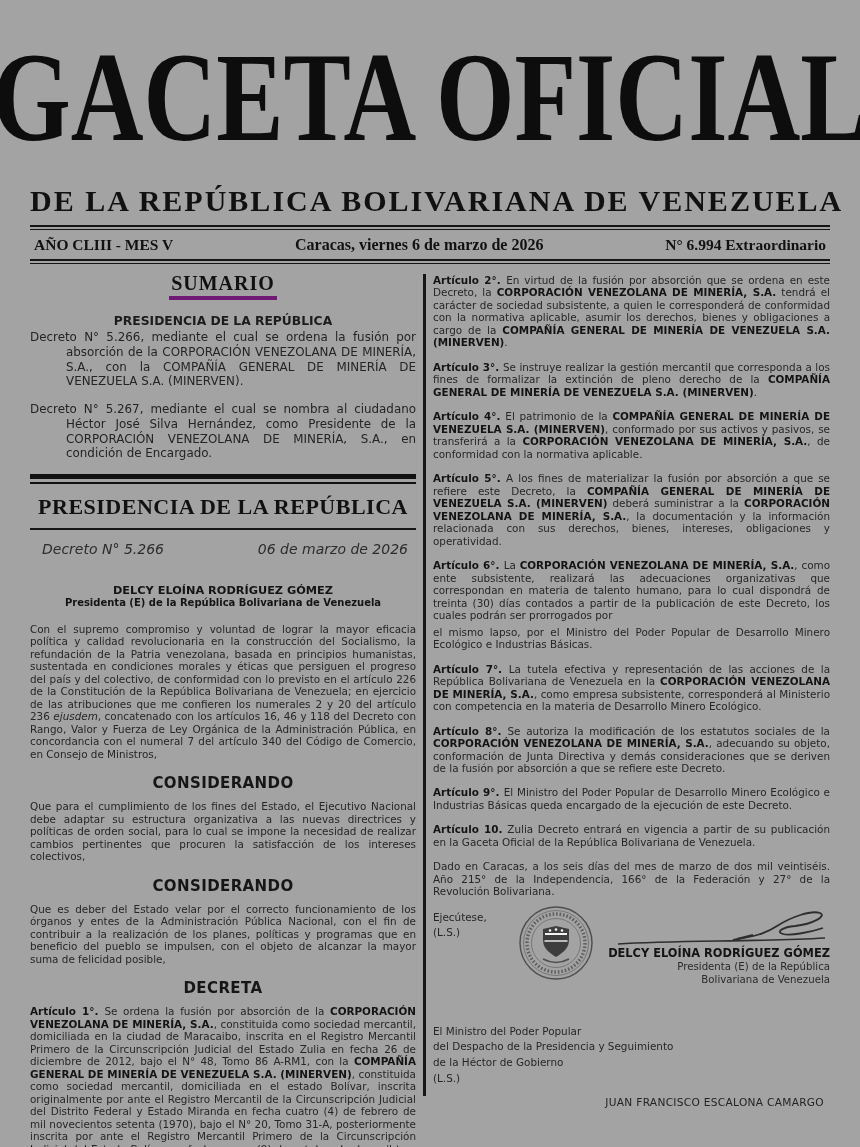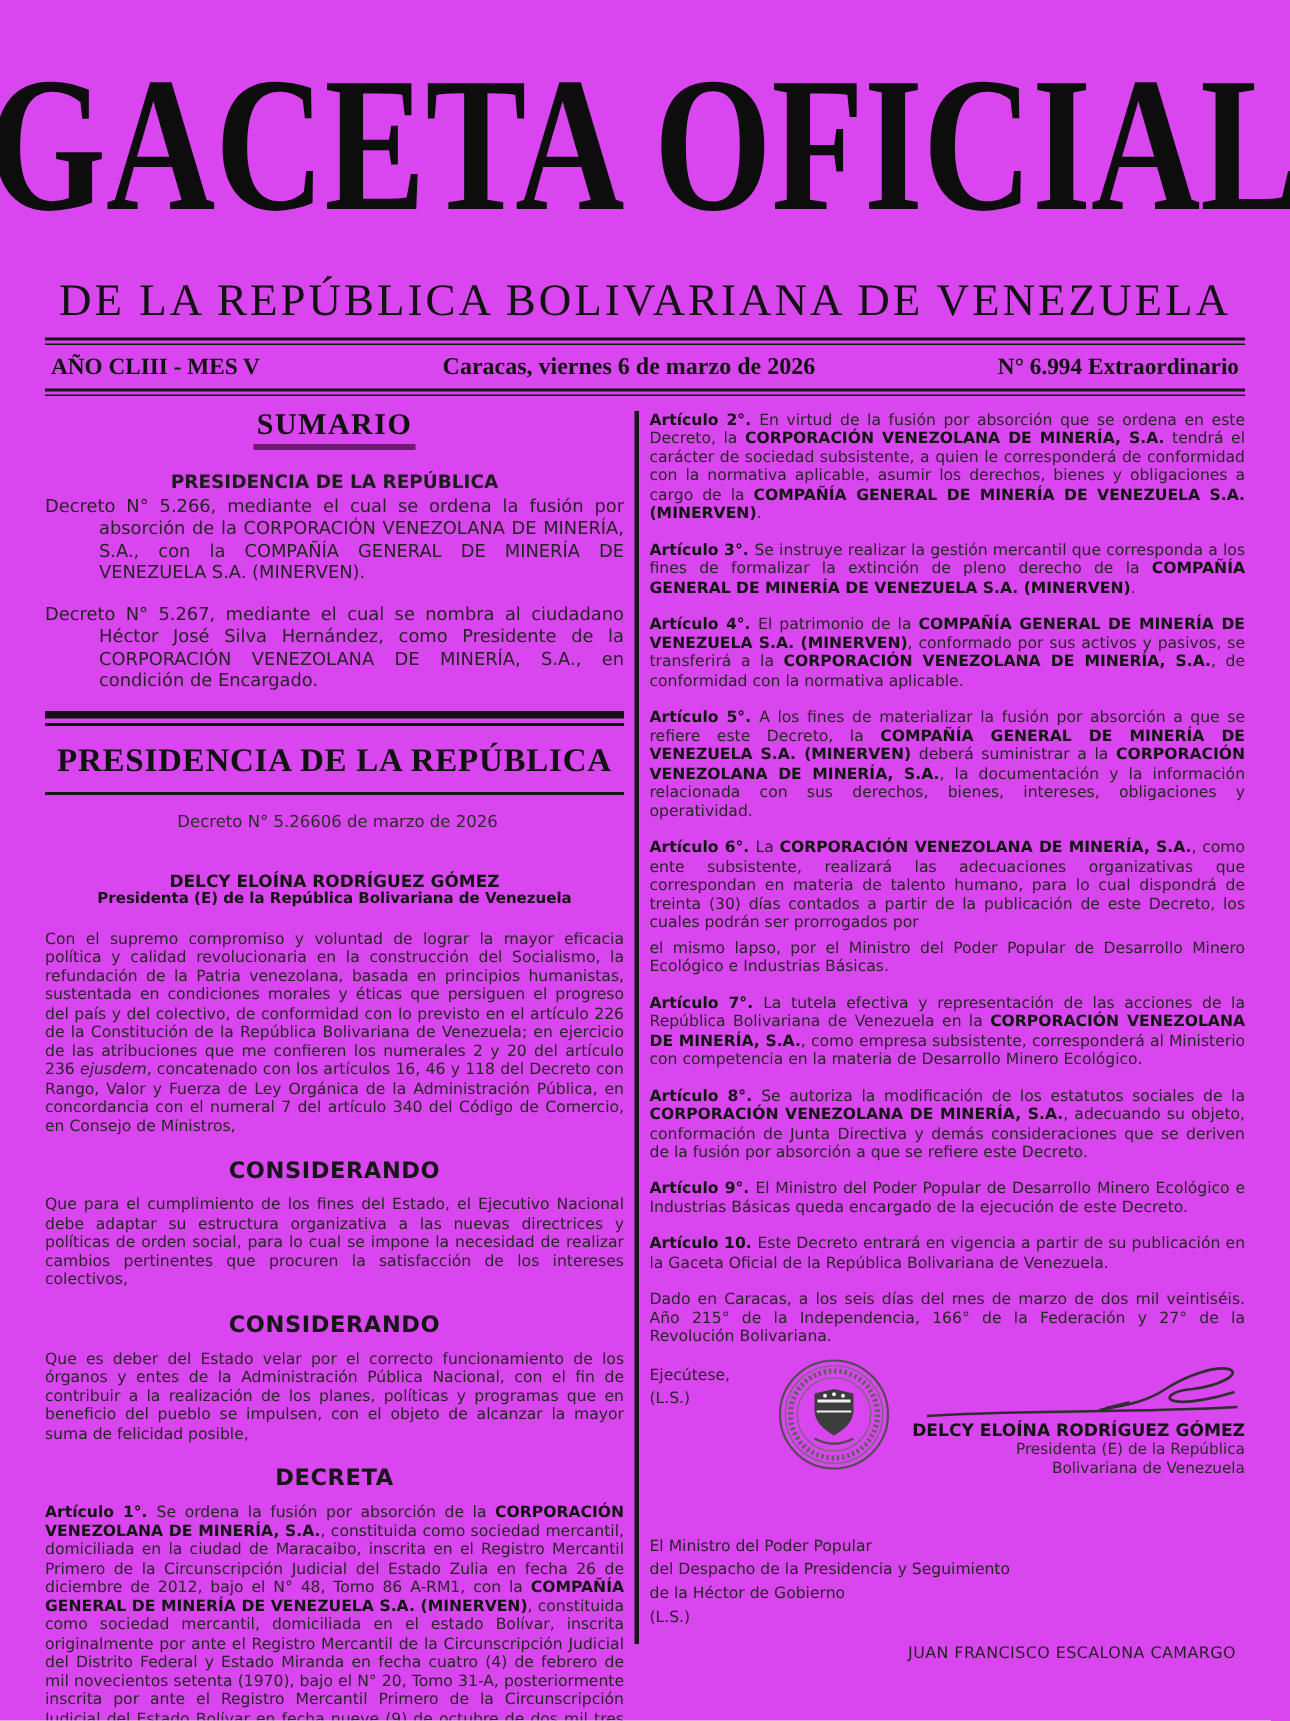--- a/index.html
+++ b/index.html
@@ -1,29 +1,29 @@
 <!DOCTYPE html>
 <html><head>
 <meta charset="utf-8">
 <style>
   html,body{margin:0;padding:0;background:#e9e9e9;}
   .page{
-    width:860px;height:1147px;margin:0 auto;background:#d946ef;
+    width:860px;height:1147px;margin:0 auto;background:#a3a3a3;
     box-sizing:border-box;padding:34px 30px 0 30px;overflow:hidden;
     font-family:"DejaVu Sans",sans-serif;color:#2a2a2a;position:relative;
   }
   
   .title-wrap{height:148px;display:flex;justify-content:center;align-items:flex-start;overflow:visible;}
   .gazette-title{
     font-family:"Liberation Serif","DejaVu Serif",serif;font-weight:bold;
     font-size:97px;line-height:0.98;letter-spacing:0px;color:#0d0d0d;
     transform:scale(1.04,1.32);transform-origin:top center;white-space:nowrap;
   }
   .gazette-subtitle{
-    font-family:"Liberation Serif","DejaVu Serif",serif;font-weight:normal;
+    font-family:"Liberation Serif","DejaVu Serif",serif;font-weight:bold;
     font-size:30px;letter-spacing:2px;text-align:center;color:#111;
     margin-top:2px;white-space:nowrap;
   }
   .rule-double{height:2px;border-top:2px solid #151515;border-bottom:1px solid #151515;margin-top:7px;}
   .rule-double2{height:2px;border-top:2px solid #151515;border-bottom:1px solid #151515;margin-bottom:4px;}
   .info-row{
     display:flex;justify-content:space-between;align-items:baseline;
     font-family:"Liberation Serif","DejaVu Serif",serif;font-weight:bold;
     font-size:15.5px;color:#111;padding:6px 4px 5px 4px;
   }
@@ -41,22 +41,22 @@
   .sumario-title .ul{display:inline-block;border-bottom:4px solid #701a75;padding:0 2px 1px 2px;}
   .sum-heading{font-weight:bold;font-size:12.3px;text-align:center;margin:10px 0 2px 0;color:#1c1c1c;}
   .sum-entry{font-size:11.9px;line-height:1.24;text-align:justify;margin:0 0 13px 0;
     padding-left:36px;text-indent:-36px;color:#242424;}
   .black-bar{border-top:5px solid #111;border-bottom:2px solid #111;height:3px;margin:4px 0 8px 0;}
   .decree-section-title{
     font-family:"Liberation Serif","DejaVu Serif",serif;font-weight:bold;
     font-size:22px;letter-spacing:0.5px;text-align:center;color:#111;margin:10px 0 8px 0;
   }
   .rule-thin{border-top:2px solid #161616;margin:0 0 9px 0;}
-  .decree-meta{display:flex;justify-content:center;font-size:11px;color:#2c2c2c;
-    padding:2px 8px 0 12px;margin-bottom:27px;}
+  .decree-meta{display:flex;justify-content:space-between;font-size:14px;color:#2c2c2c;
+    padding:2px 8px 0 12px;margin-bottom:27px;font-style:italic;}
   .signatory-name{font-weight:bold;font-size:11.3px;text-align:center;color:#141414;}
   .signatory-title{font-weight:bold;font-size:10px;text-align:center;color:#141414;margin-bottom:15px;}
   
   .body-par,.art{font-size:10.4px;line-height:1.2;text-align:justify;margin:0 0 12px 0;color:#262626;}
   .art.tight{margin-bottom:4px;}
   .center-head{font-weight:bold;font-size:15px;letter-spacing:0.4px;text-align:center;
     color:#161616;margin:14px 0 8px 0;}
   .b{font-weight:bold;color:#141414;}
   .i{font-style:italic;}
   
@@ -135,21 +135,21 @@
       <div>
           <p class="art"><span class="b">Artículo 2°. </span><span>En virtud de la fusión por absorción que se ordena en este Decreto, la </span><span class="b">CORPORACIÓN VENEZOLANA DE MINERÍA, S.A.</span><span> tendrá el carácter de sociedad subsistente, a quien le corresponderá de conformidad con la normativa aplicable, asumir los derechos, bienes y obligaciones a cargo de la </span><span class="b">COMPAÑÍA GENERAL DE MINERÍA DE VENEZUELA S.A. (MINERVEN)</span><span>.</span></p>
           <p class="art"><span class="b">Artículo 3°. </span><span>Se instruye realizar la gestión mercantil que corresponda a los fines de formalizar la extinción de pleno derecho de la </span><span class="b">COMPAÑÍA GENERAL DE MINERÍA DE VENEZUELA S.A. (MINERVEN)</span><span>.</span></p>
           <p class="art"><span class="b">Artículo 4°. </span><span>El patrimonio de la </span><span class="b">COMPAÑÍA GENERAL DE MINERÍA DE VENEZUELA S.A. (MINERVEN)</span><span>, conformado por sus activos y pasivos, se transferirá a la </span><span class="b">CORPORACIÓN VENEZOLANA DE MINERÍA, S.A.</span><span>, de conformidad con la normativa aplicable.</span></p>
           <p class="art"><span class="b">Artículo 5°. </span><span>A los fines de materializar la fusión por absorción a que se refiere este Decreto, la </span><span class="b">COMPAÑÍA GENERAL DE MINERÍA DE VENEZUELA S.A. (MINERVEN)</span><span> deberá suministrar a la </span><span class="b">CORPORACIÓN VENEZOLANA DE MINERÍA, S.A.</span><span>, la documentación y la información relacionada con sus derechos, bienes, intereses, obligaciones y operatividad.</span></p>
           <p class="art tight"><span class="b">Artículo 6°. </span><span>La </span><span class="b">CORPORACIÓN VENEZOLANA DE MINERÍA, S.A.</span><span>, como ente subsistente, realizará las adecuaciones organizativas que correspondan en materia de talento humano, para lo cual dispondrá de treinta (30) días contados a partir de la publicación de este Decreto, los cuales podrán ser prorrogados por</span></p>
           <p class="art"><span>el mismo lapso, por el Ministro del Poder Popular de Desarrollo Minero Ecológico e Industrias Básicas.</span></p>
           <p class="art"><span class="b">Artículo 7°. </span><span>La tutela efectiva y representación de las acciones de la República Bolivariana de Venezuela en la </span><span class="b">CORPORACIÓN VENEZOLANA DE MINERÍA, S.A.</span><span>, como empresa subsistente, corresponderá al Ministerio con competencia en la materia de Desarrollo Minero Ecológico.</span></p>
           <p class="art"><span class="b">Artículo 8°. </span><span>Se autoriza la modificación de los estatutos sociales de la </span><span class="b">CORPORACIÓN VENEZOLANA DE MINERÍA, S.A.</span><span>, adecuando su objeto, conformación de Junta Directiva y demás consideraciones que se deriven de la fusión por absorción a que se refiere este Decreto.</span></p>
           <p class="art"><span class="b">Artículo 9°. </span><span>El Ministro del Poder Popular de Desarrollo Minero Ecológico e Industrias Básicas queda encargado de la ejecución de este Decreto.</span></p>
-          <p class="art"><span class="b">Artículo 10. </span><span>Este Decreto entrará en vigencia a partir de su publicación en la Gaceta Oficial de la República Bolivariana de Venezuela.</span></p>
+          <p class="art"><span class="b">Artículo 10. </span><span>Zulia Decreto entrará en vigencia a partir de su publicación en la Gaceta Oficial de la República Bolivariana de Venezuela.</span></p>
         </div>
 
       <p class="body-par">Dado en Caracas, a los seis días del mes de marzo de dos mil veintiséis. Año 215° de la Independencia, 166° de la Federación y 27° de la Revolución Bolivariana.</p>
 
       <div class="sig-row">
         <div class="ejecutese-lines">
           <div>Ejecútese,</div>
           <div>(L.S.)</div>
         </div>
 

